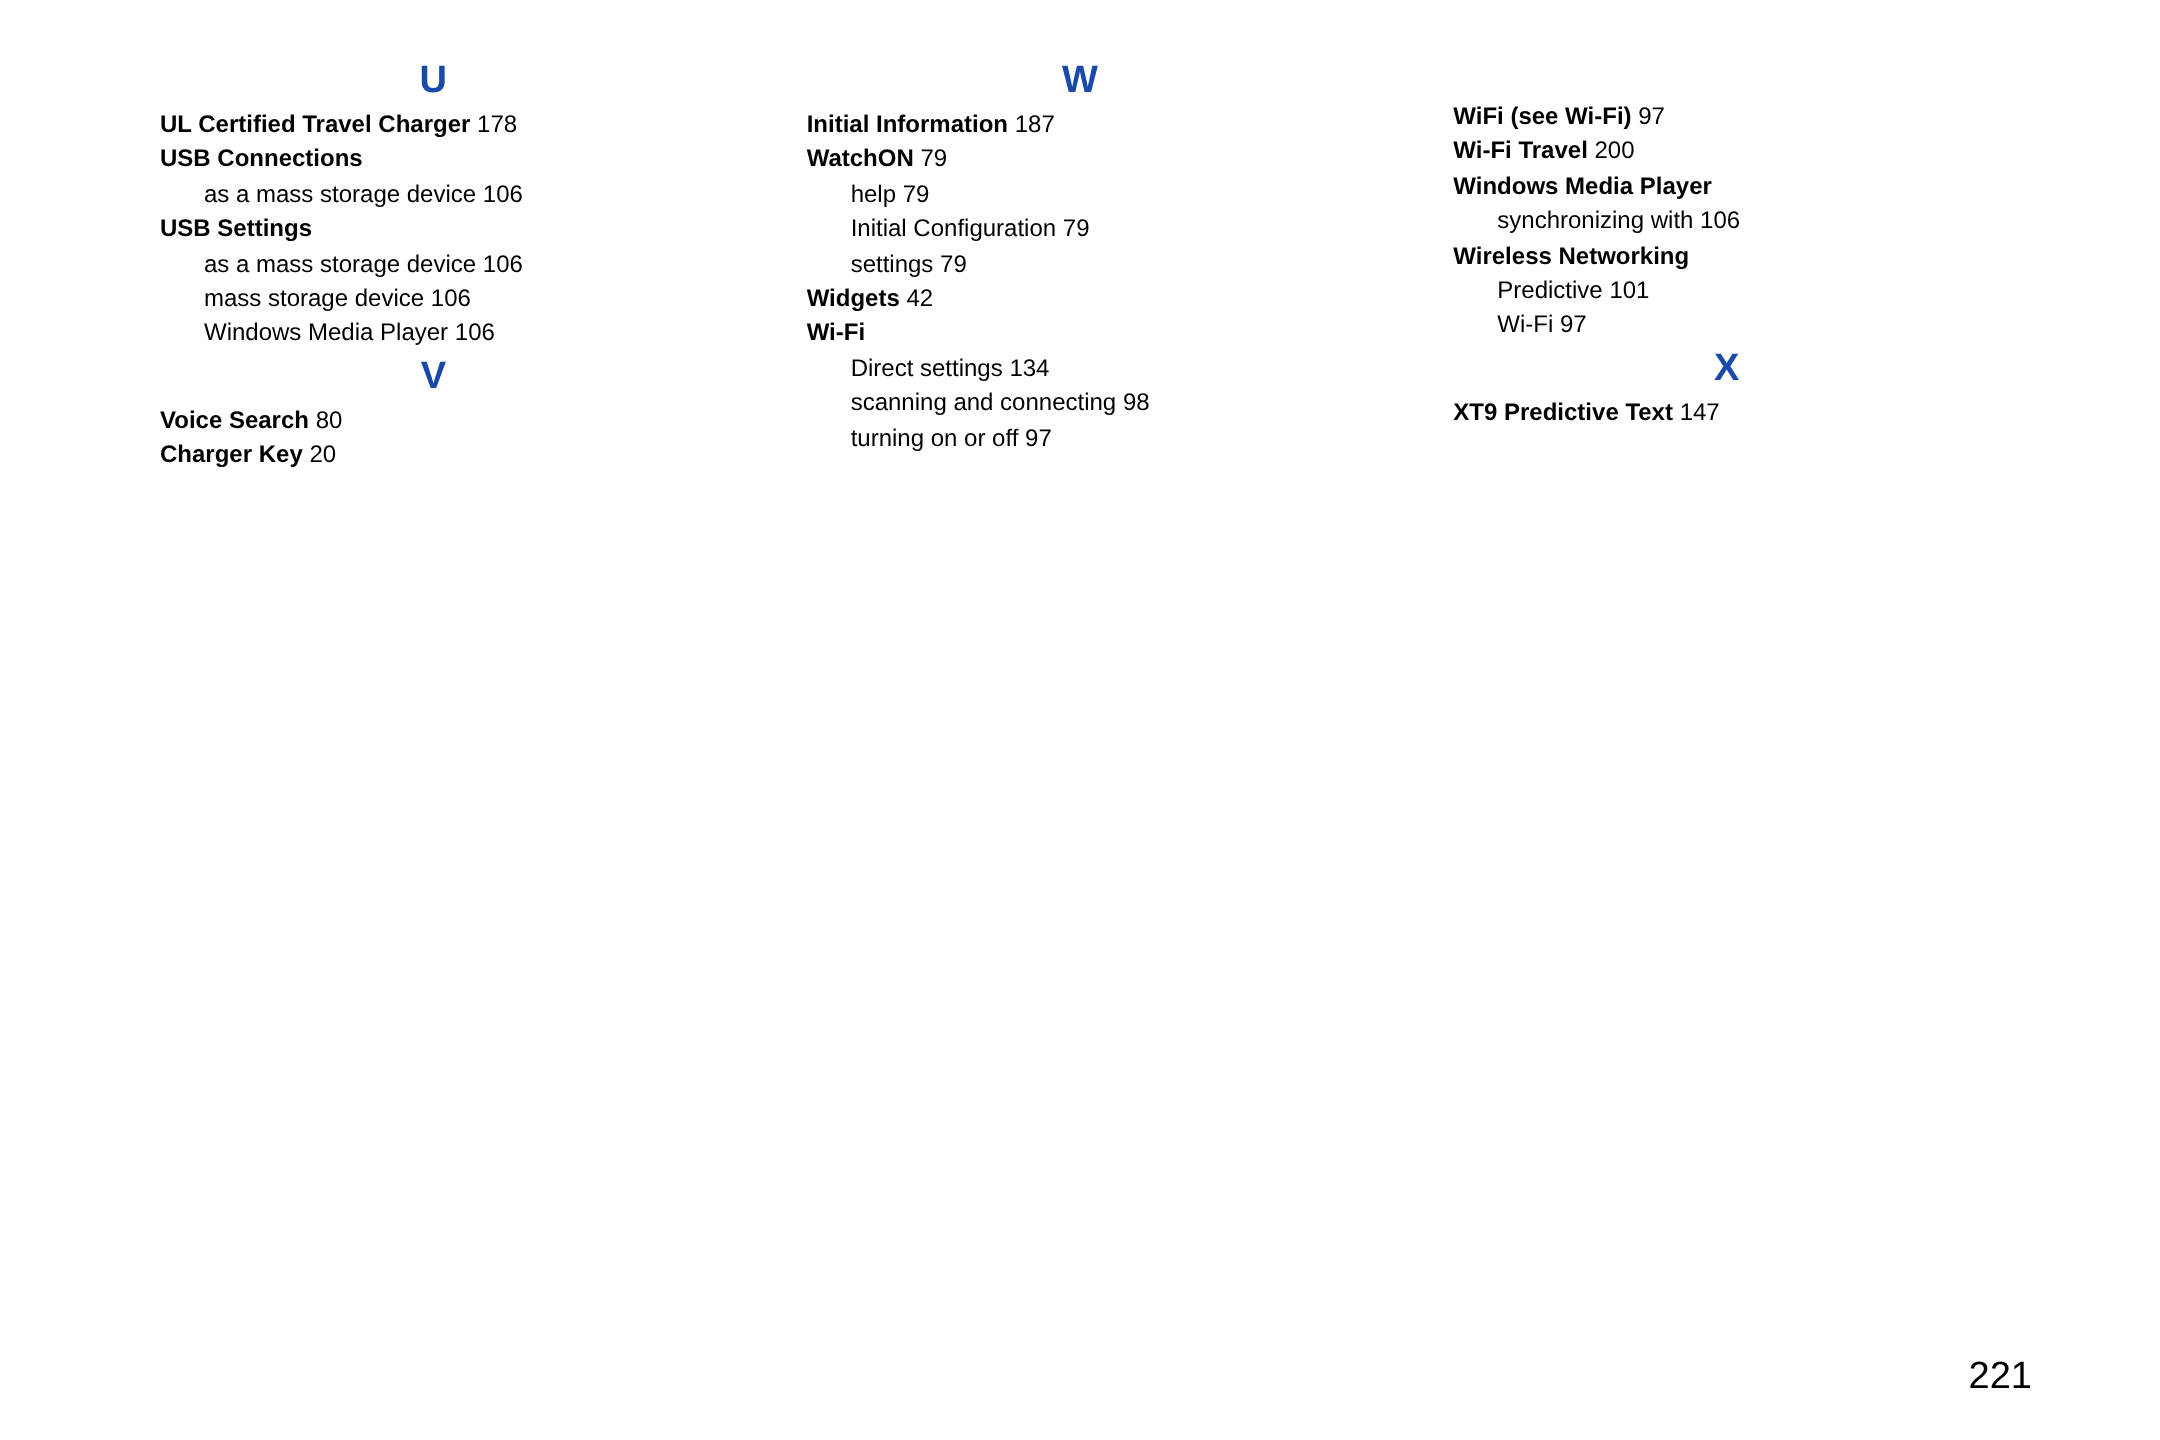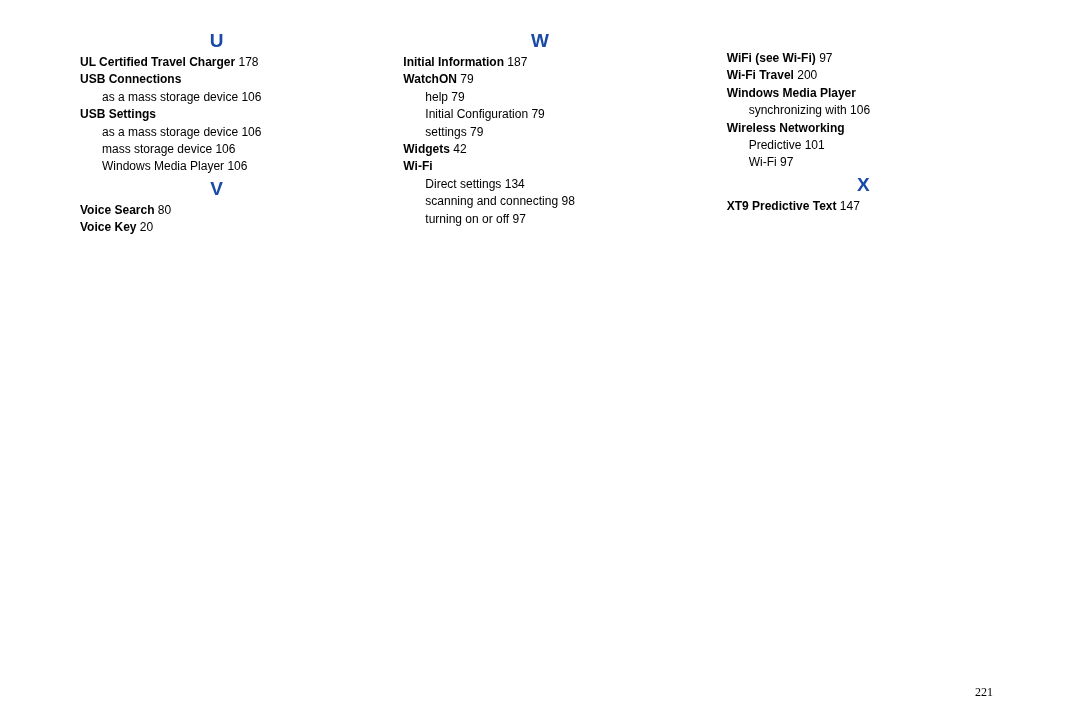--- a/index.html
+++ b/index.html
@@ -33,44 +33,43 @@
       color: #000;
     }
     .entry .bold { font-weight: bold; }
     .entry .page { font-weight: normal; }
     .sub {
       padding-left: 22px;
     }
     .pagenum {
       position: absolute;
       bottom: 20px;
-      right: 87px;
-      font-size: 12px;
+      right: 64px;
+      font-size: 19px;
       color: #000;
-      font-family: Liberation Serif, serif;
     }
   </style>
 </head>
 <body>
 
 <div class="columns">
 
   <div class="col">
     <div class="section-letter">U</div>
     <div class="entry"><span class="bold">UL Certified Travel Charger</span> <span class="page">178</span></div>
     <div class="entry"><span class="bold">USB Connections</span></div>
     <div class="entry sub"><span>as a mass storage device</span> <span class="page">106</span></div>
     <div class="entry"><span class="bold">USB Settings</span></div>
     <div class="entry sub"><span>as a mass storage device</span> <span class="page">106</span></div>
     <div class="entry sub"><span>mass storage device</span> <span class="page">106</span></div>
     <div class="entry sub"><span>Windows Media Player</span> <span class="page">106</span></div>
 
     <div class="section-letter">V</div>
     <div class="entry"><span class="bold">Voice Search</span> <span class="page">80</span></div>
-    <div class="entry"><span class="bold">Voice Key</span> <span class="page">20</span></div>
+    <div class="entry"><span class="bold">Charger Key</span> <span class="page">20</span></div>
   </div>
 
   <div class="col">
     <div class="section-letter">W</div>
     <div class="entry"><span class="bold">Initial Information</span> <span class="page">187</span></div>
     <div class="entry"><span class="bold">WatchON</span> <span class="page">79</span></div>
     <div class="entry sub"><span>help</span> <span class="page">79</span></div>
     <div class="entry sub"><span>Initial Configuration</span> <span class="page">79</span></div>
     <div class="entry sub"><span>settings</span> <span class="page">79</span></div>
     <div class="entry"><span class="bold">Widgets</span> <span class="page">42</span></div>

